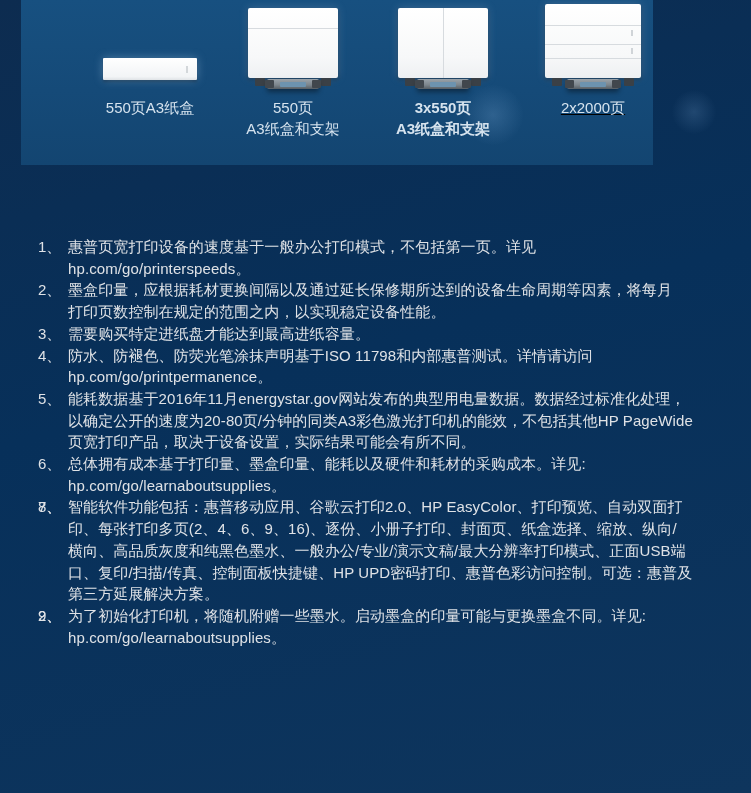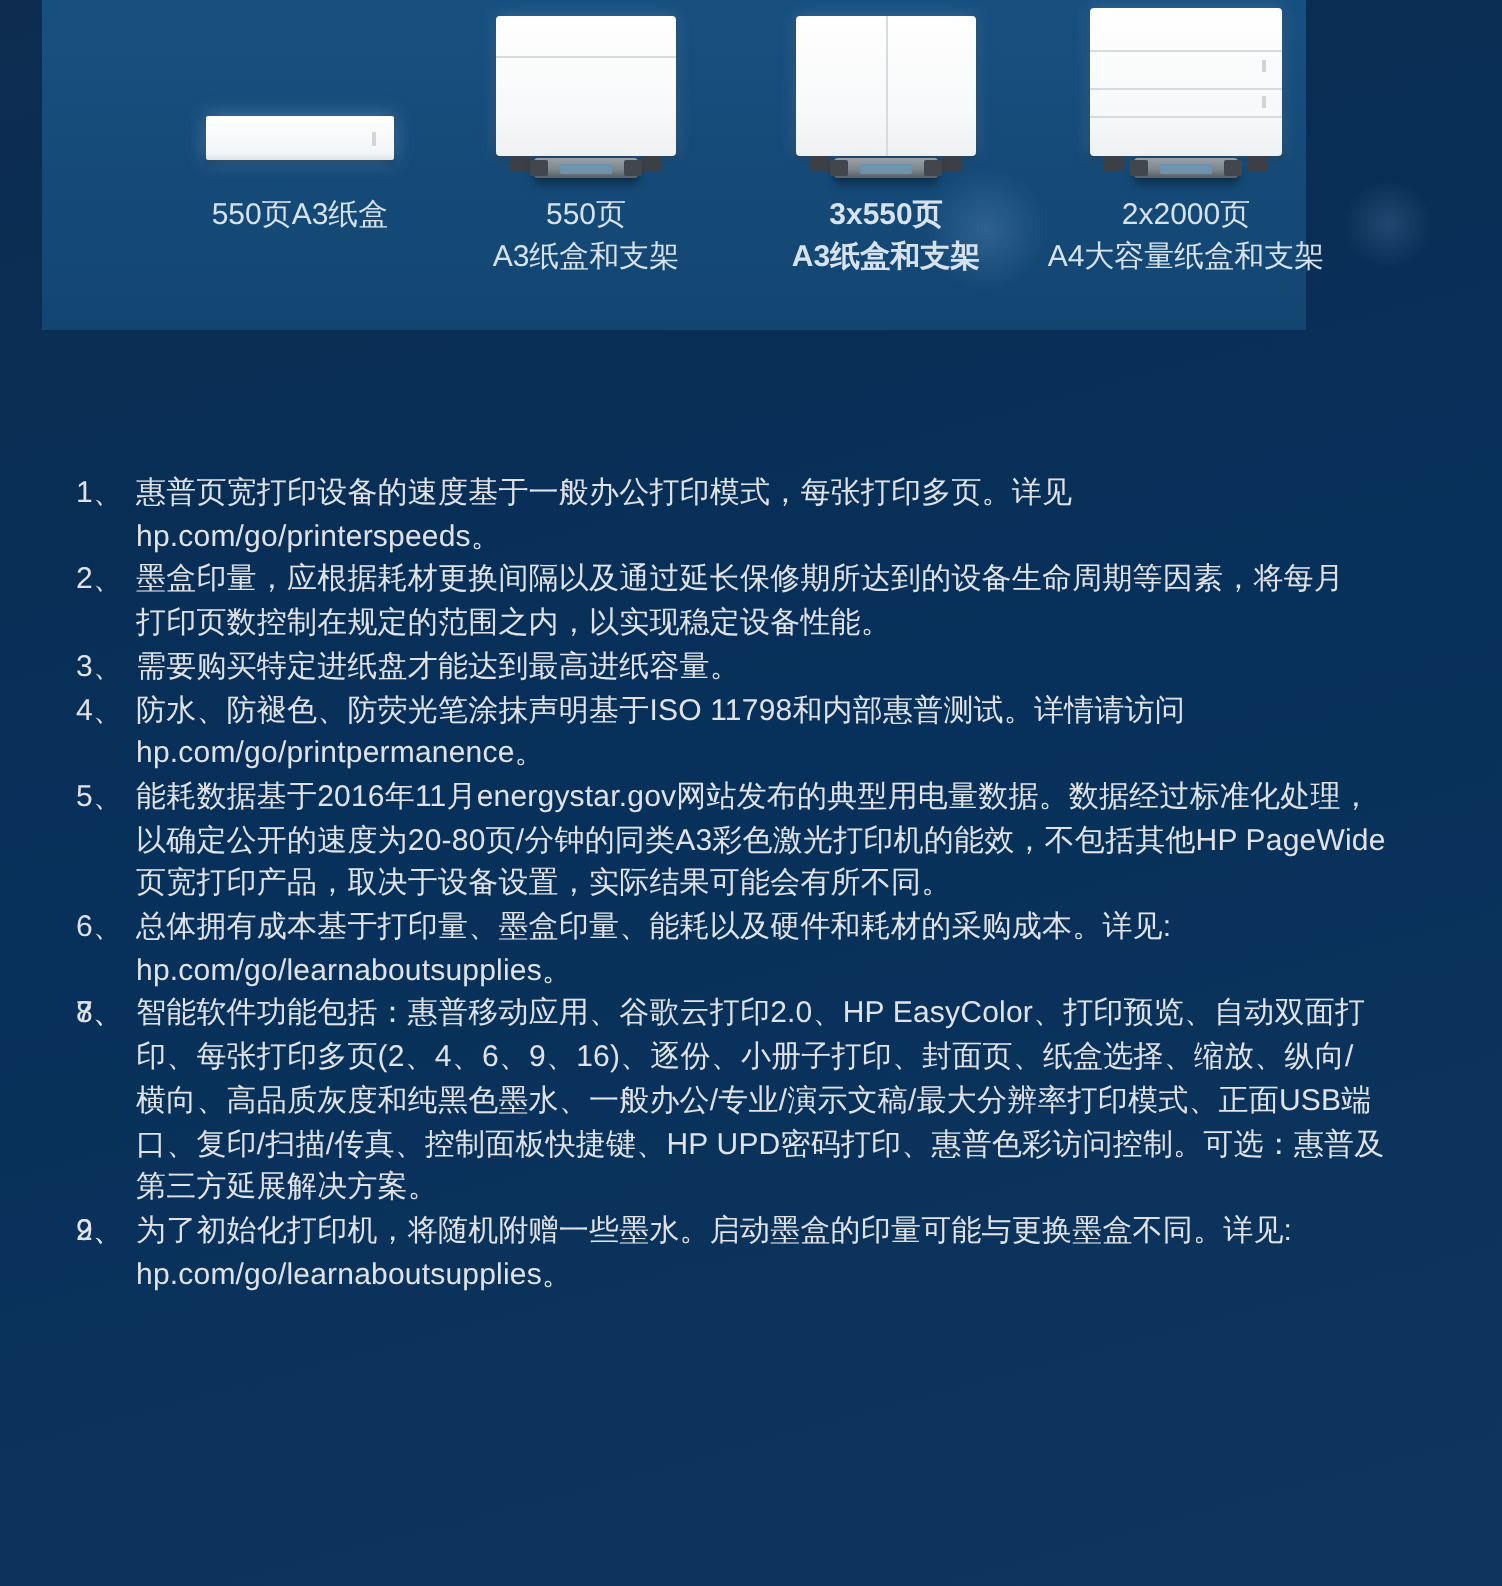--- a/index.html
+++ b/index.html
@@ -17,21 +17,21 @@
   .spot{position:absolute;border-radius:50%;pointer-events:none;}
   .spot1{left:440px;top:85px;width:64px;height:60px;
     background:radial-gradient(circle,rgba(140,185,230,.22) 0%,rgba(140,185,230,0) 70%);}
   .spot2{left:650px;top:90px;width:46px;height:44px;
     background:radial-gradient(circle,rgba(140,185,230,.18) 0%,rgba(140,185,230,0) 70%);}
 
   .product{position:absolute;top:0;height:150px;}
   .p0{left:44px;width:170px;}
   .p1{left:187px;width:170px;}
   .p2{left:337px;width:170px;font-weight:bold;}
-  .p3{left:478px;width:188px;}
+  .p3{left:478px;width:188px;text-decoration:underline;}
   .figure{height:92px;display:flex;align-items:flex-end;justify-content:center;}
 
   .tray{
     width:94px;height:22px;margin-bottom:12px;
     background:linear-gradient(180deg,#ffffff 0%,#f2f4f6 85%,#dfe3e6 100%);
     border-radius:1px;position:relative;
     box-shadow:0 0 10px rgba(190,215,240,.35),0 2px 3px rgba(0,0,0,.3);
   }
   .tray .latch{position:absolute;right:9px;top:8px;width:2px;height:7px;background:#d3d7da;}
 
@@ -152,29 +152,28 @@
           <div class="foot fl"></div>
           <div class="foot fr"></div>
           <div class="caster">
               <div class="pad"></div>
             </div>
         </div>
       </div>
     </div>
     <div class="caption">
       <div>2x2000页</div>
-      <div>A4大容量纸盒和支架</div>
     </div>
   </div>
 </div>
 
 <div class="footnotes" id="footnotes">
   <div class="fn">
     <span class="fn-num">1、</span>
-    <span class="fn-text">惠普页宽打印设备的速度基于一般办公打印模式，每张打印多页。详见
+    <span class="fn-text">惠普页宽打印设备的速度基于一般办公打印模式，不包括第一页。详见
 hp.com/go/printerspeeds。</span>
   </div>
 
   <div class="fn">
     <span class="fn-num">2、</span>
     <span class="fn-text">墨盒印量，应根据耗材更换间隔以及通过延长保修期所达到的设备生命周期等因素，将每月
 打印页数控制在规定的范围之内，以实现稳定设备性能。</span>
   </div>
 
   <div class="fn">

